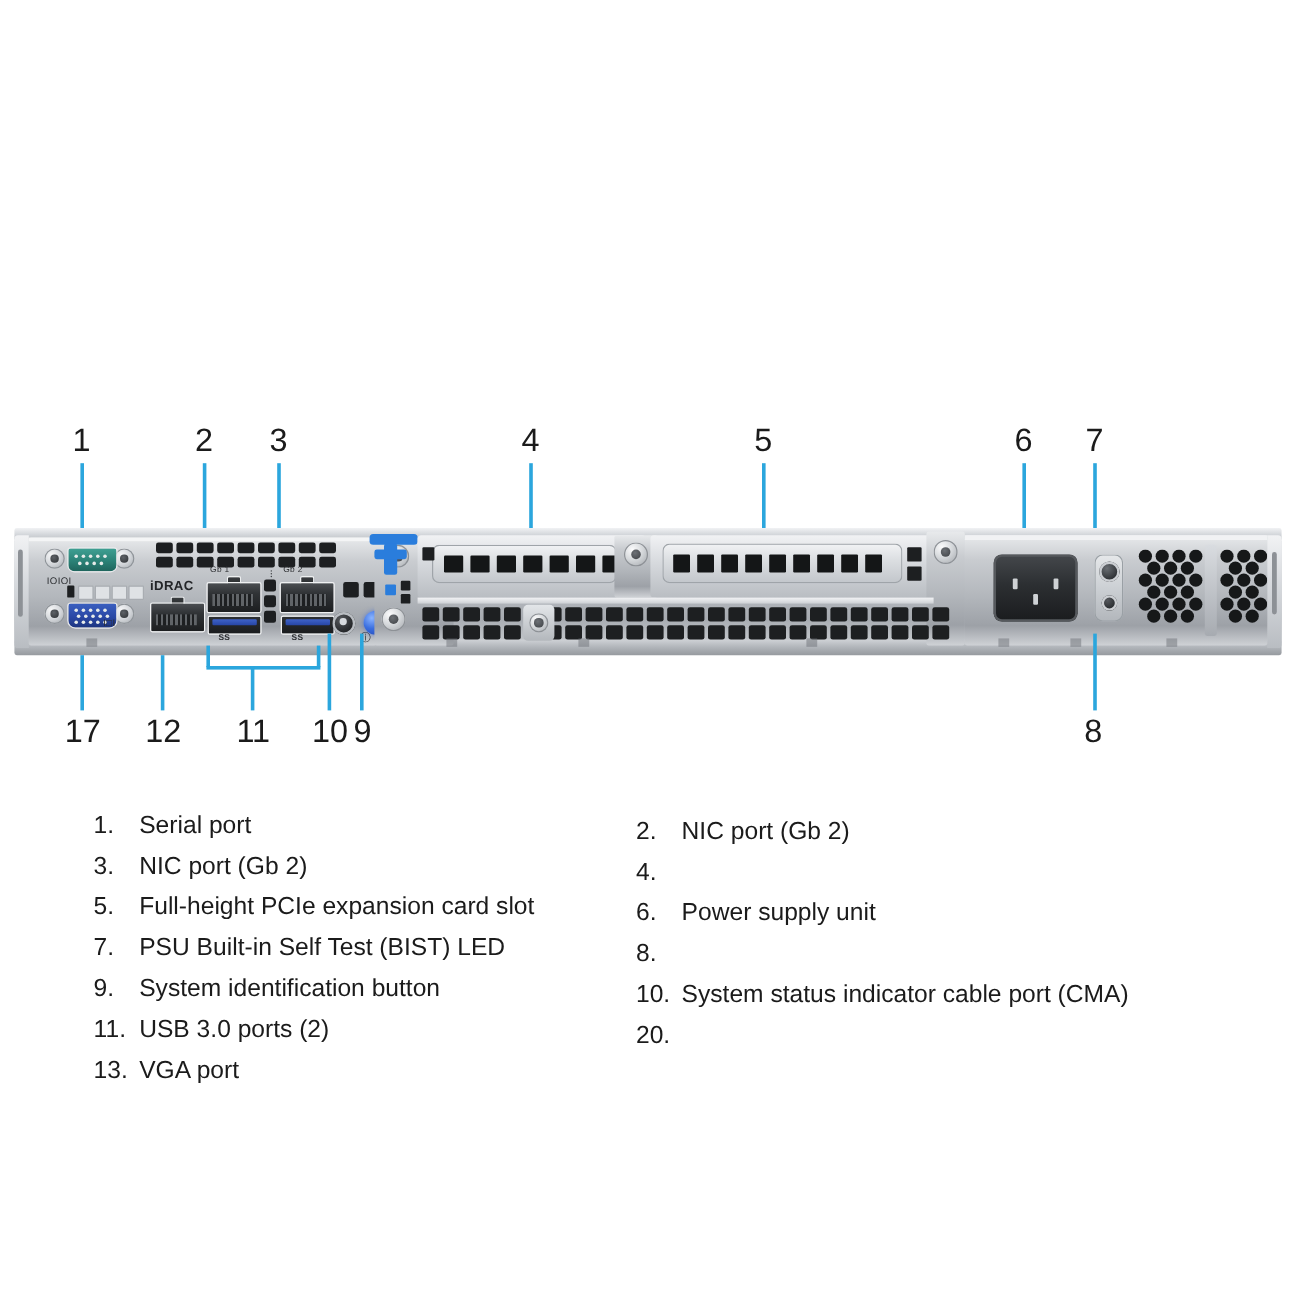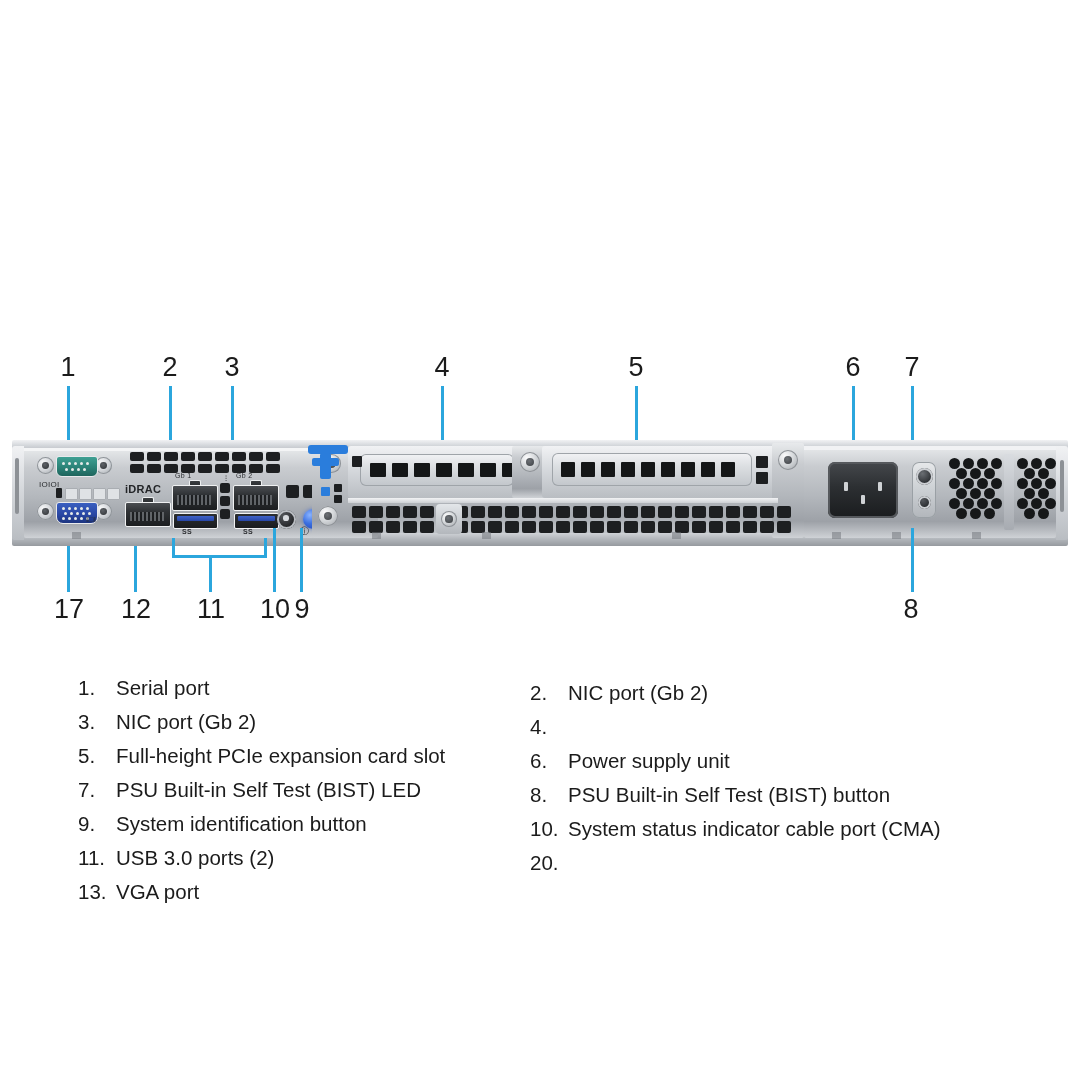--- a/index.html
+++ b/index.html
@@ -576,21 +576,20 @@
       </div>
       <div class="leg-row">
         <span class="leg-num">4.</span>
       </div>
       <div class="leg-row">
         <span class="leg-num">6.</span>
         <span class="leg-txt">Power supply unit</span>
       </div>
       <div class="leg-row">
         <span class="leg-num">8.</span>
-        <span class="leg-txt">PSU Built-in Self Test (BIST) button</span>
       </div>
       <div class="leg-row">
         <span class="leg-num">10.</span>
         <span class="leg-txt">System status indicator cable port (CMA)</span>
       </div>
       <div class="leg-row">
         <span class="leg-num">20.</span>
       </div>
     </div>
 

